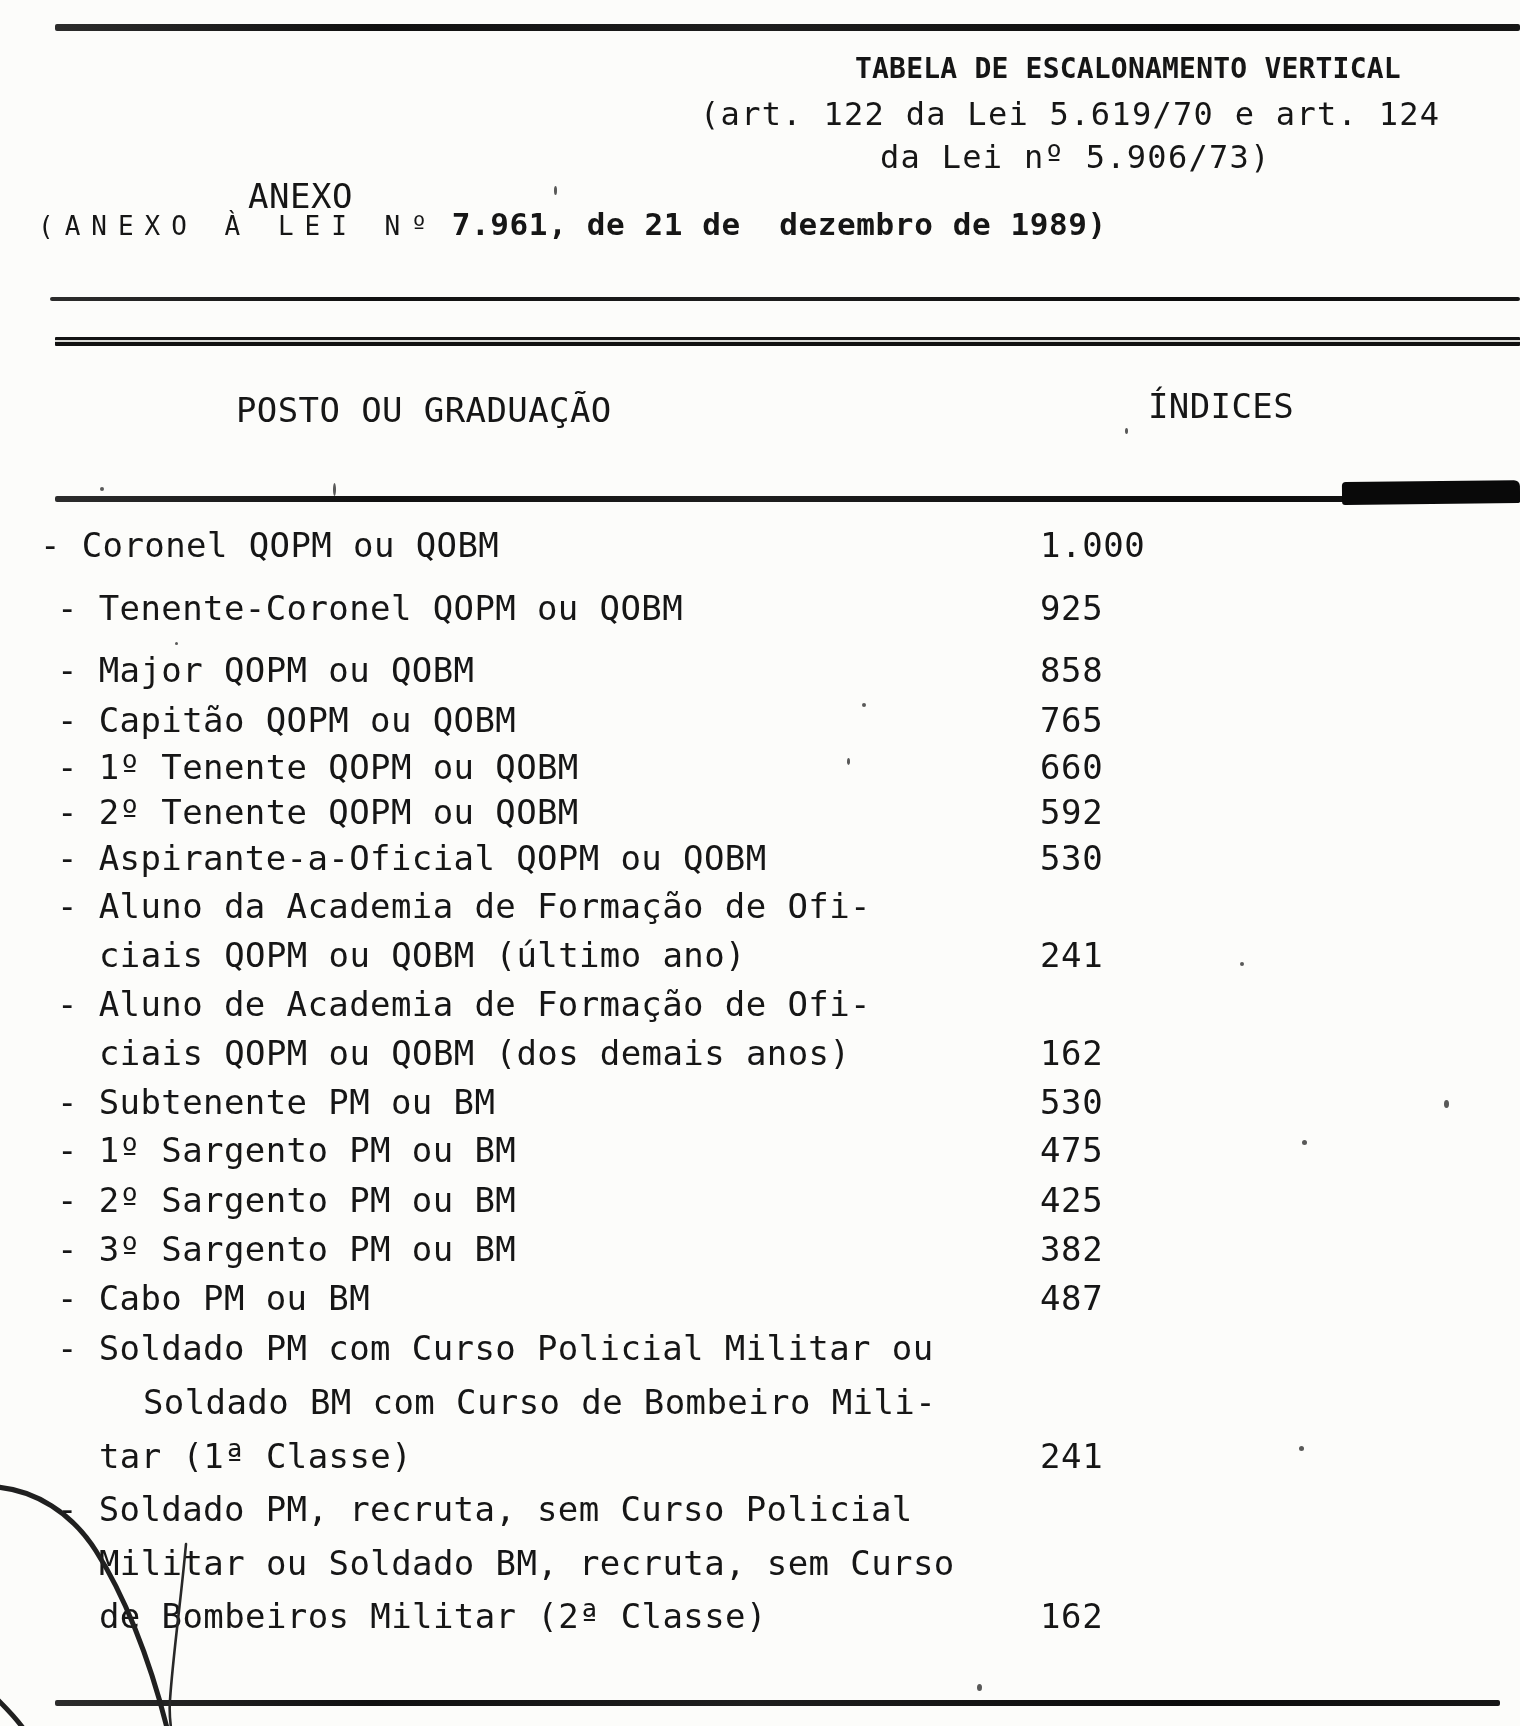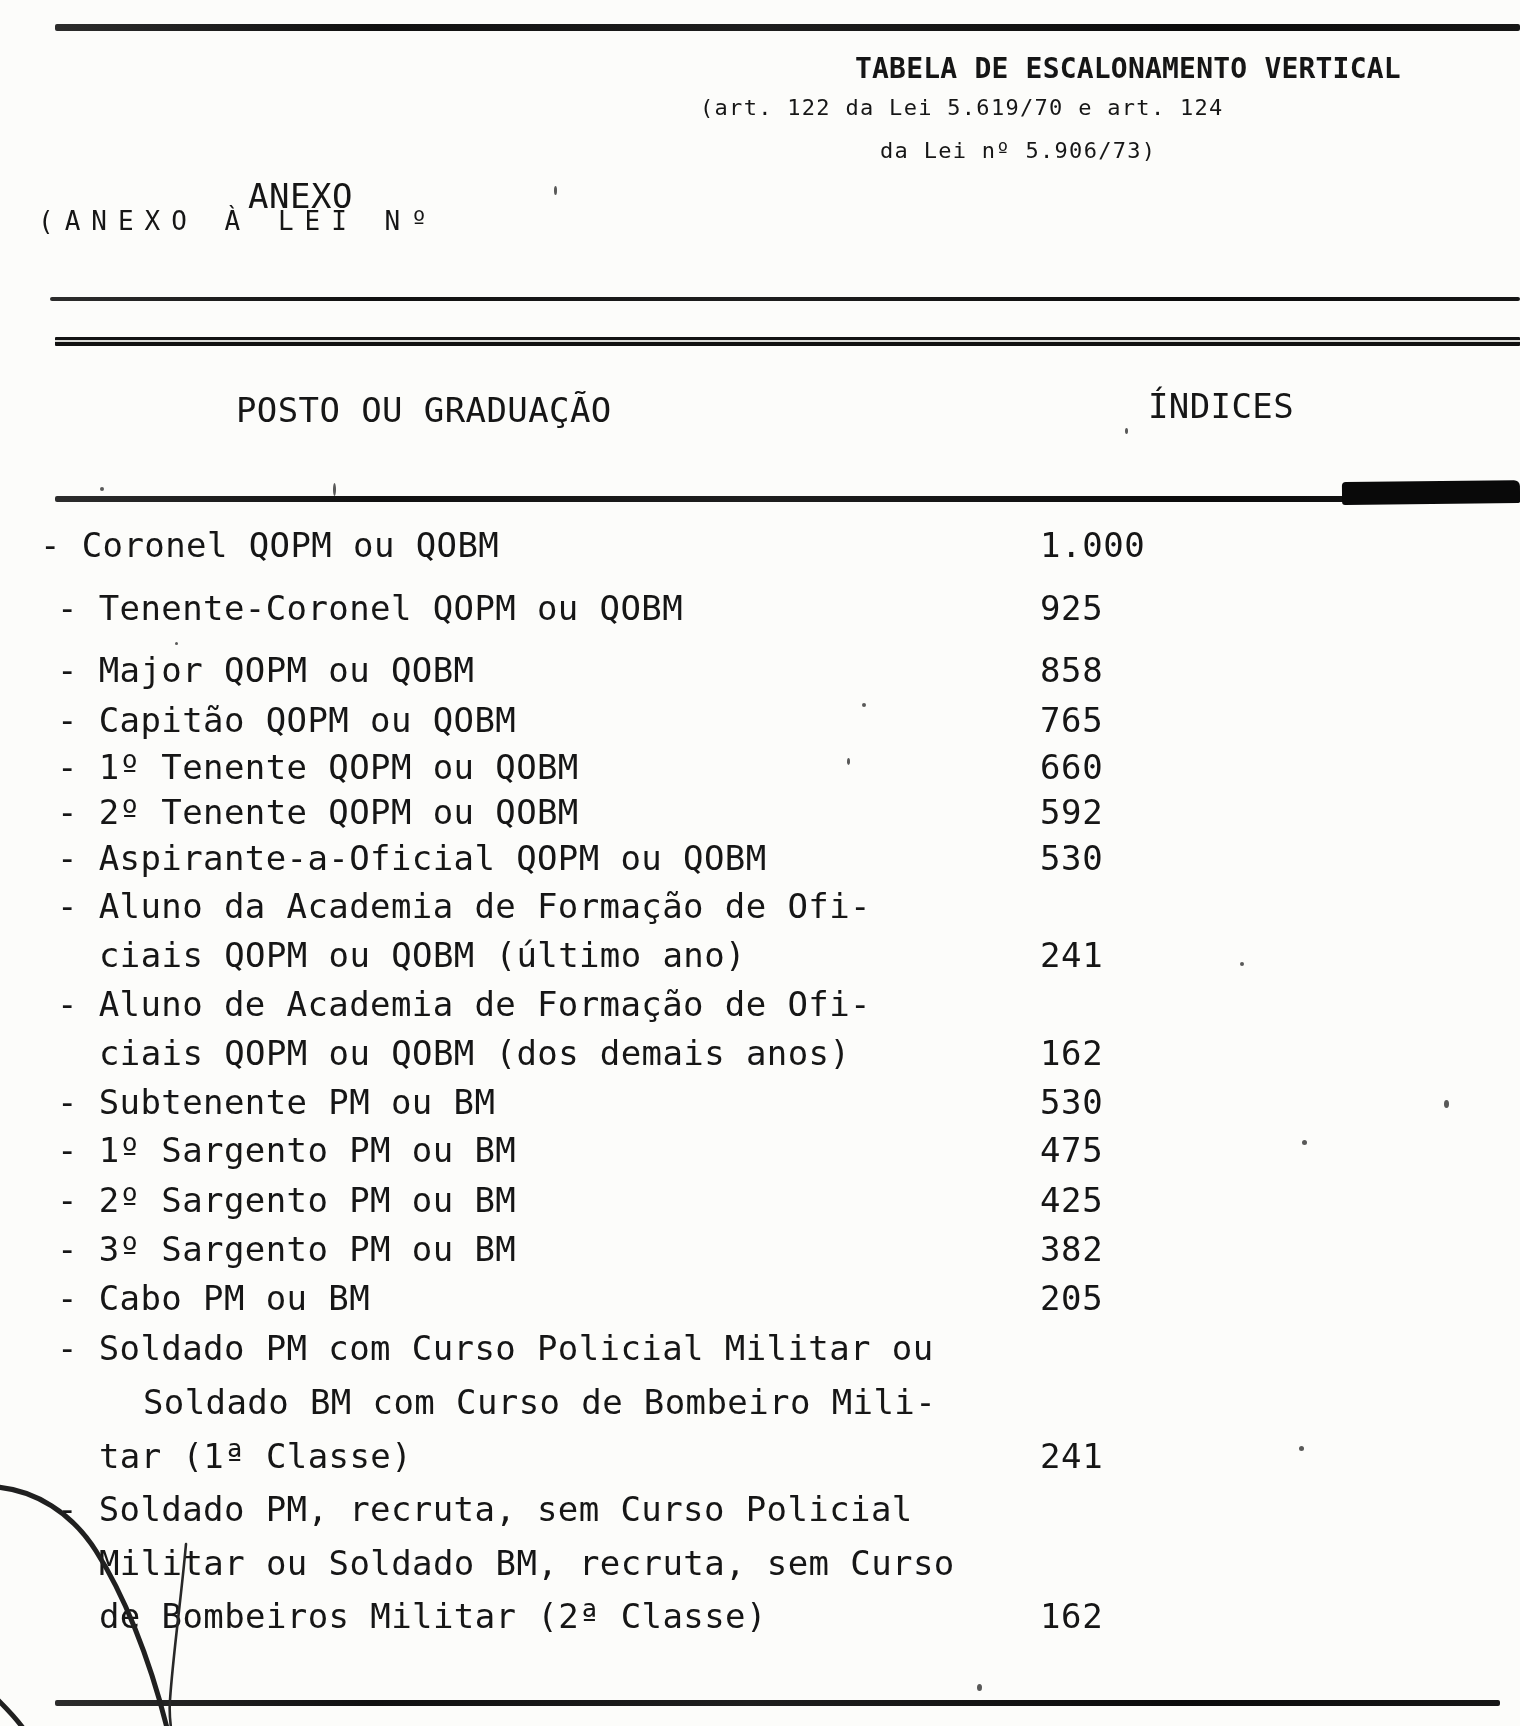--- a/index.html
+++ b/index.html
@@ -23,21 +23,21 @@
     background:linear-gradient(180deg,#141414 0 38%,#d9d9d5 38% 52%,#101010 52% 100%);
     border-radius:1px;
   }
   .blotch{
     position:absolute;
     background:#090909;
     border-radius:4px 6px 2px 3px;
     transform:rotate(-0.6deg);
   }
   .title-1{font-size:28px;letter-spacing:0.2px;font-weight:bold;}
-  .title-2,.title-3{font-size:22px;letter-spacing:1.3px;}
+  .title-2,.title-3{font-size:32px;letter-spacing:1.3px;}
   .anexo-label{font-size:34px;letter-spacing:0.5px;}
   .anexo-line{position:absolute;display:flex;align-items:baseline;gap:14px;}
   .anexo-prefix{font-size:26px;letter-spacing:11px;white-space:pre;}
   .anexo-filled{font-size:31px;font-weight:bold;letter-spacing:0.6px;white-space:pre;}
   .col-header{font-size:34px;letter-spacing:0.4px;}
   .row-line{position:absolute;font-size:34px;letter-spacing:0.4px;white-space:pre;}
   .row-value{position:absolute;left:1040px;width:240px;font-size:34px;letter-spacing:0.6px;white-space:pre;}
   .speck{position:absolute;background:#2f2f2f;border-radius:50%;opacity:0.8;}
   .pen-svg{position:absolute;left:0;top:0;pointer-events:none;}
 </style>
@@ -54,20 +54,21 @@
   <div class="h-rule" style="left:55px;top:1700px;width:1445px;height:6px;"></div>
 
   <div class="abs title-1" style="left:855px;top:52px;">TABELA DE ESCALONAMENTO VERTICAL</div>
   <div class="abs title-2" style="left:700px;top:95px;">(art. 122 da Lei 5.619/70 e art. 124</div>
   <div class="abs title-3" style="left:880px;top:138px;">da Lei nº 5.906/73)</div>
 
   <div class="abs anexo-label" style="left:248px;top:176px;">ANEXO</div>
 
   <div class="anexo-line" style="left:38px;top:206px;">
     <span class="anexo-prefix">(ANEXO À LEI Nº</span>
+    <span class="anexo-filled">7.961, de 21 de  dezembro de 1989)</span>
   </div>
 
   <div class="abs col-header" style="left:236px;top:390px;">POSTO OU GRADUAÇÃO</div>
   <div class="abs col-header" style="left:1148px;top:386px;">ÍNDICES</div>
 
   <div id="rows">
       <div class="row-line" style="left: 40px; top: 525px;">- Coronel QOPM ou QOBM</div>
       <div class="row-value" style="top: 525px;">1.000</div>
       <div class="row-line" style="left: 57px; top: 588px;">- Tenente-Coronel QOPM ou QOBM</div>
       <div class="row-value" style="top: 588px;">925</div>
@@ -89,21 +90,21 @@
       <div class="row-value" style="top: 1033px;">162</div>
       <div class="row-line" style="left: 57px; top: 1082px;">- Subtenente PM ou BM</div>
       <div class="row-value" style="top: 1082px;">530</div>
       <div class="row-line" style="left: 57px; top: 1130px;">- 1º Sargento PM ou BM</div>
       <div class="row-value" style="top: 1130px;">475</div>
       <div class="row-line" style="left: 57px; top: 1180px;">- 2º Sargento PM ou BM</div>
       <div class="row-value" style="top: 1180px;">425</div>
       <div class="row-line" style="left: 57px; top: 1229px;">- 3º Sargento PM ou BM</div>
       <div class="row-value" style="top: 1229px;">382</div>
       <div class="row-line" style="left: 57px; top: 1278px;">- Cabo PM ou BM</div>
-      <div class="row-value" style="top: 1278px;">205</div>
+      <div class="row-value" style="top: 1278px;">487</div>
       <div class="row-line" style="left: 57px; top: 1328px;">- Soldado PM com Curso Policial Militar ou</div>
       <div class="row-line" style="left: 99px; top: 1382px; margin-left: 44px;">Soldado BM com Curso de Bombeiro Mili-</div>
       <div class="row-line" style="left: 99px; top: 1436px;">tar (1ª Classe)</div>
       <div class="row-value" style="top: 1436px;">241</div>
       <div class="row-line" style="left: 57px; top: 1489px;">- Soldado PM, recruta, sem Curso Policial</div>
       <div class="row-line" style="left: 99px; top: 1543px;">Militar ou Soldado BM, recruta, sem Curso</div>
       <div class="row-line" style="left: 99px; top: 1596px;">de Bombeiros Militar (2ª Classe)</div>
       <div class="row-value" style="top: 1596px;">162</div>
     </div>
 

